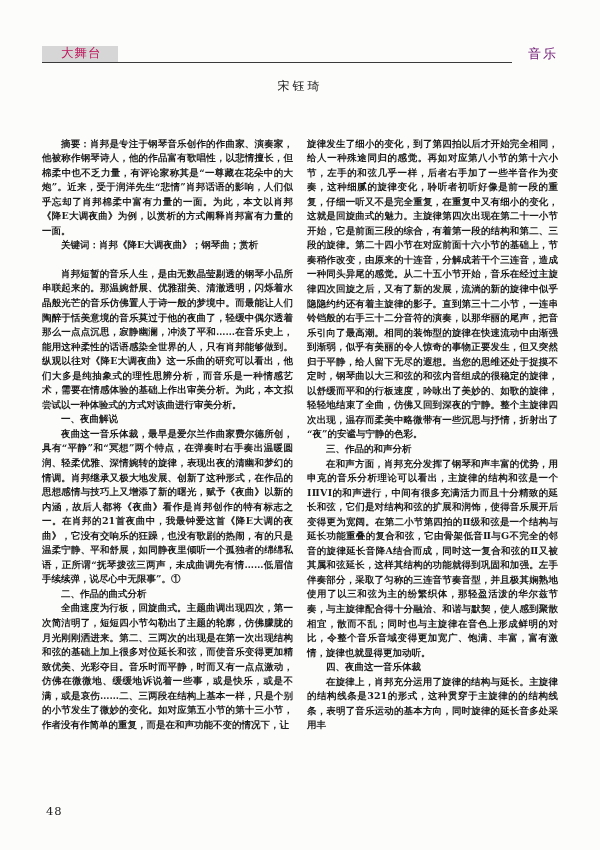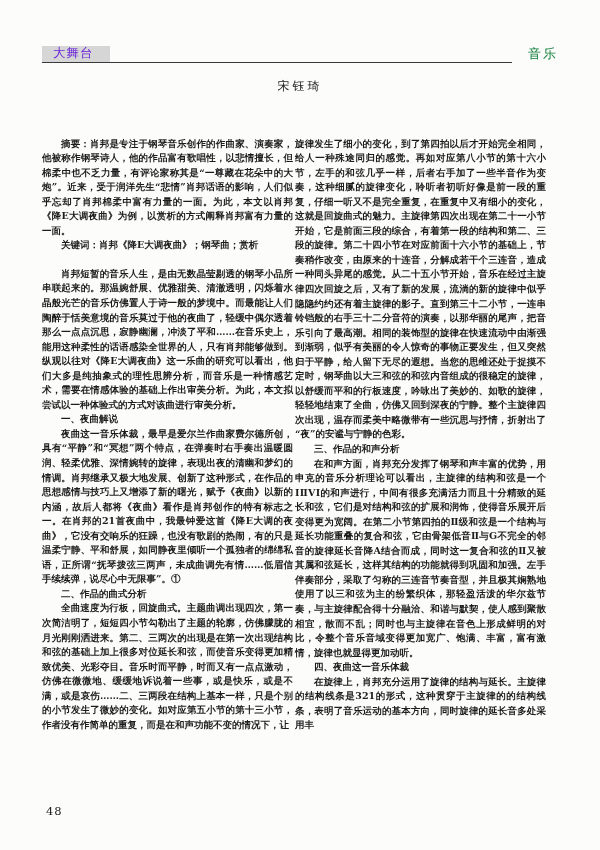--- a/index.html
+++ b/index.html
@@ -25,30 +25,30 @@
   }
   .header-rule{
     flex:1;
     border-bottom:1.5px solid #3a3a3a;
     margin-right:16px;
     line-height:1;
   }
   .section-label{
     display:inline-block;
     background:#d6d6d6;
-    color:#6d28d9;
+    color:#be185d;
     font-size:12.5px;
     letter-spacing:1px;
-    padding:1px 16px 2px 11px;
+    padding:1px 16px 2px 19px;
     margin-bottom:0;
   }
   .category{
     font-size:13px;
     letter-spacing:2px;
-    color:#15803d;
+    color:#701a75;
     padding-bottom:0px;
   }
   
   .title{
     margin:40px 0 0 0;
     text-align:center;
     font-size:26px;
     font-weight:bold;
     letter-spacing:2px;
     line-height:34px;
@@ -57,21 +57,21 @@
   .author{
     margin-top:15px;
     text-align:center;
     font-size:12px;
     letter-spacing:3px;
     color:#222;
   }
   
   .columns{
     display:flex;
-    gap:2px;
+    gap:14px;
     margin-top:42px;
   }
   .col{
     width:251px;
     box-sizing:border-box;
   }
   .col p,.col h3{
     margin:0;
     font-size:9.5px;
     line-height:14.55px;

